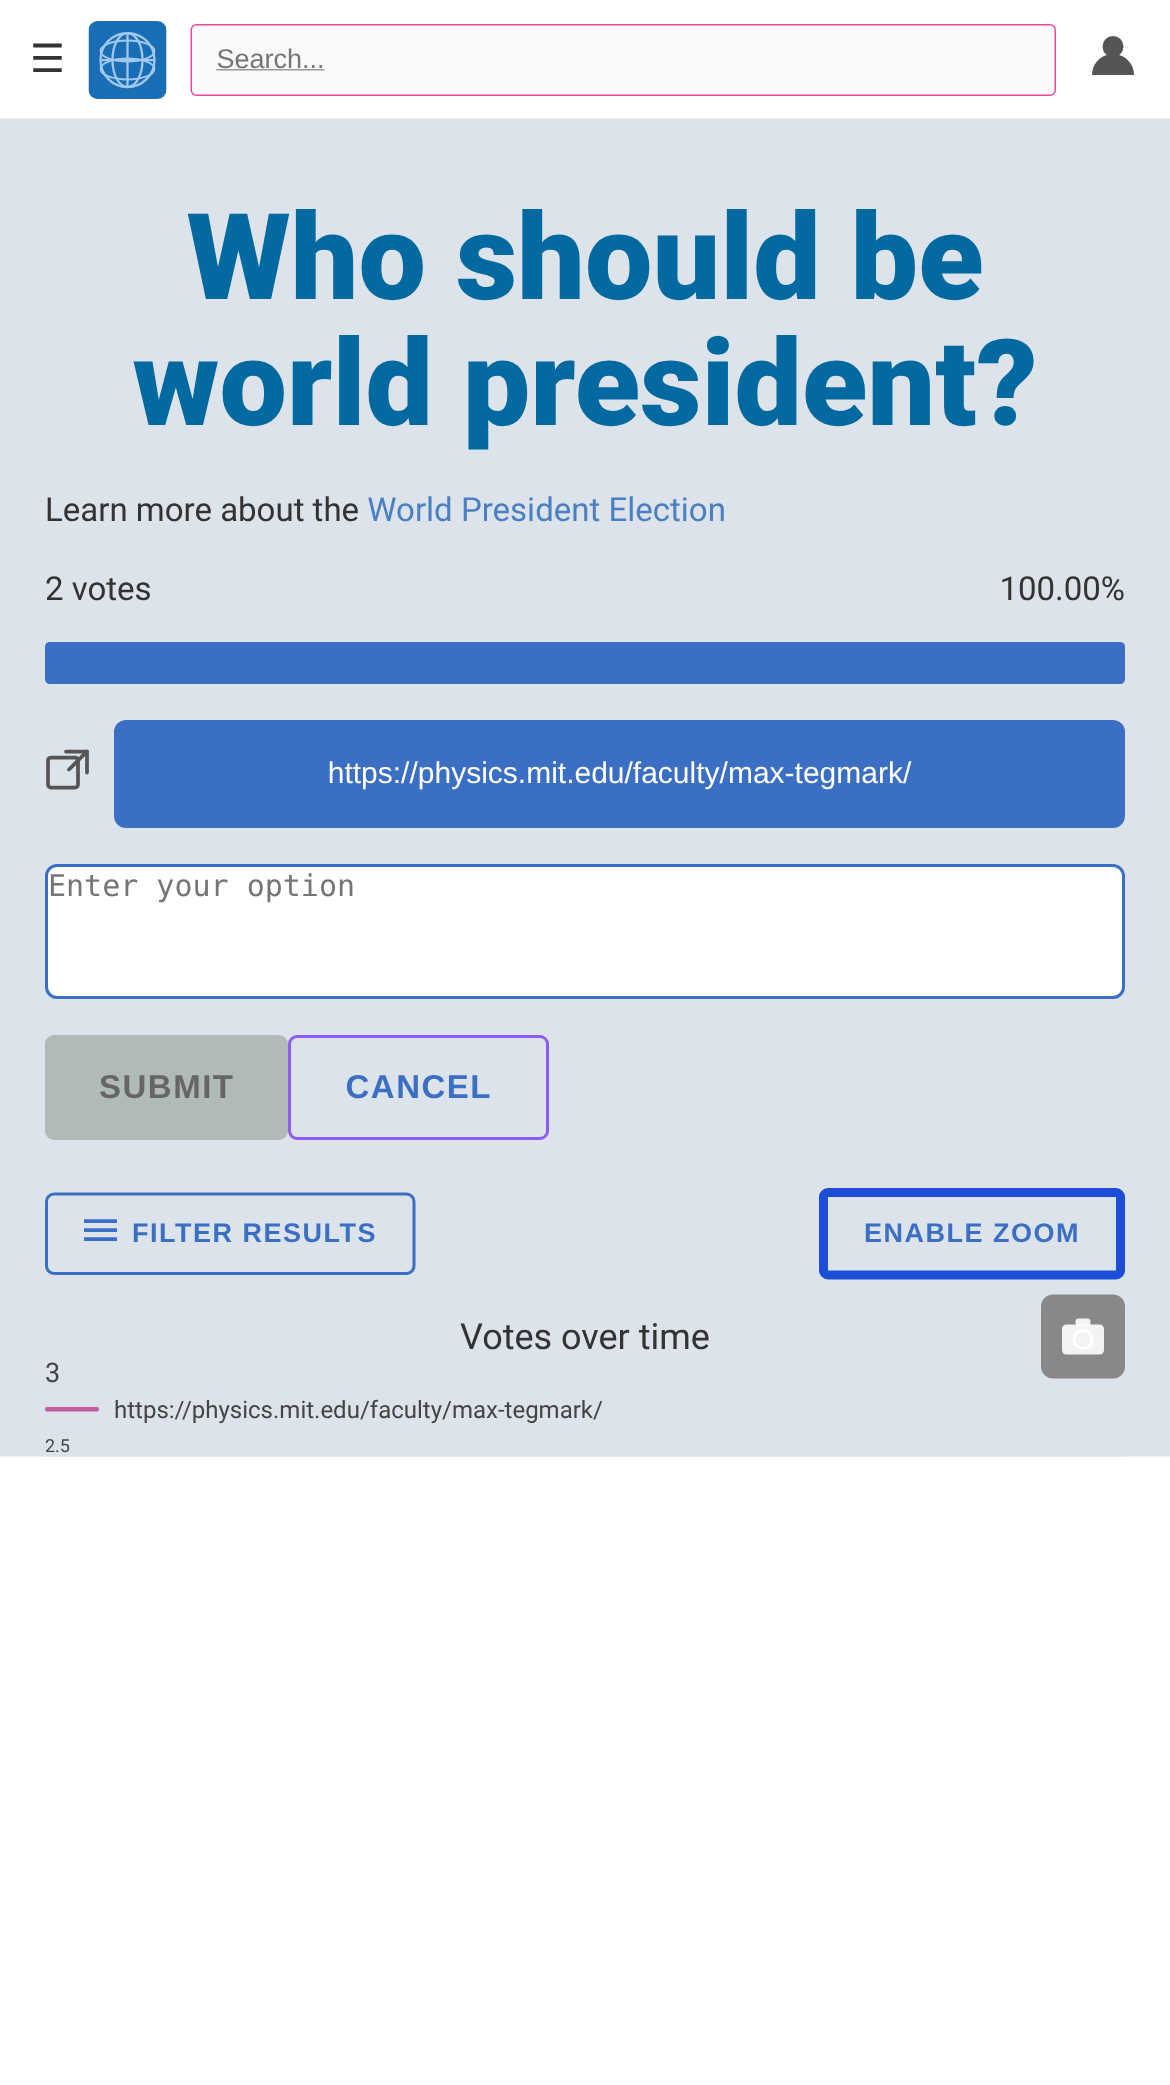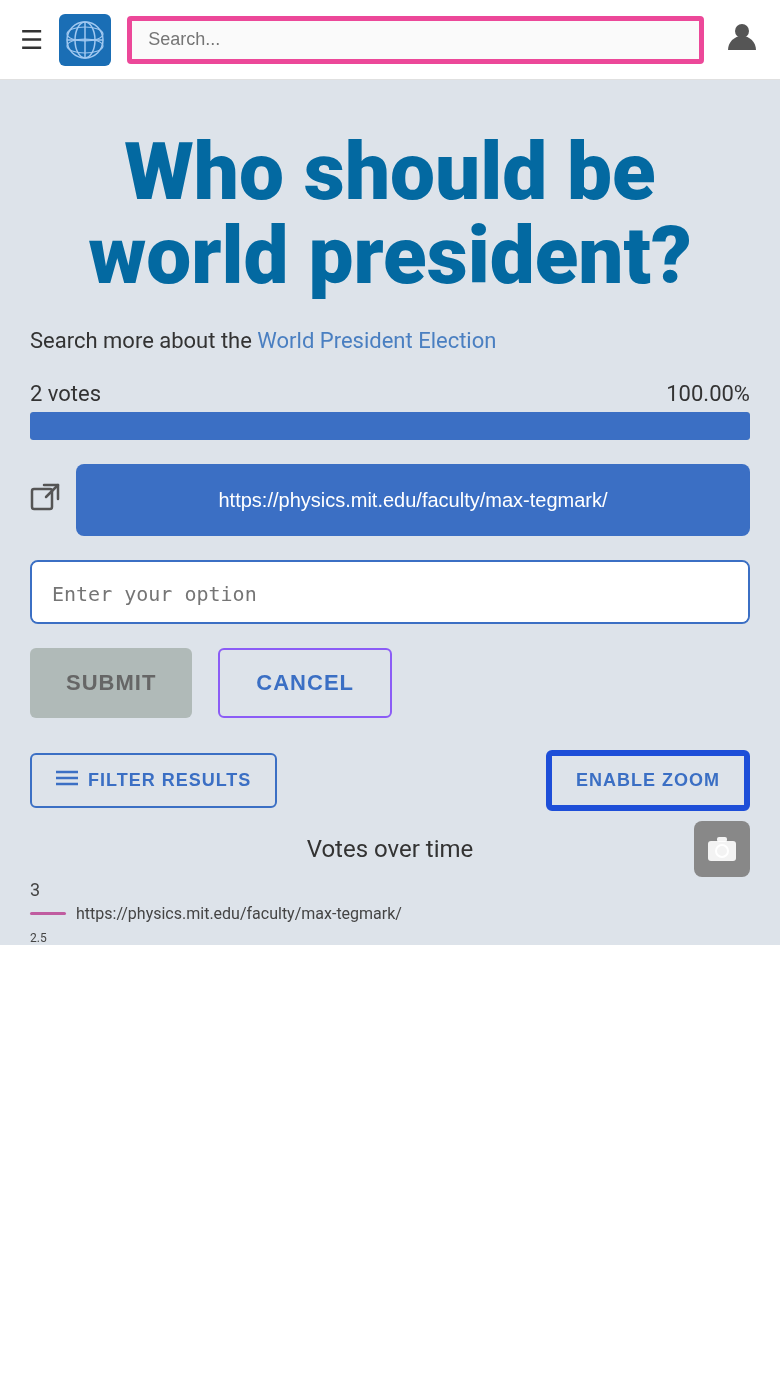--- a/index.html
+++ b/index.html
@@ -27,26 +27,27 @@
       margin-right: 16px;
     }
     .header-logo {
       width: 52px;
       height: 52px;
       margin-right: 16px;
     }
     .header-search {
       flex: 1;
       height: 48px;
-      border: 5px solid #ec4899;
+      border: 1px solid #ec4899;
       border-radius: 4px;
       padding: 0 16px;
       font-size: 18px;
       color: #999;
       background: #fafafa;
+      text-decoration: underline;
     }
     .header-user {
       margin-left: 20px;
       font-size: 32px;
       color: #555;
       cursor: pointer;
     }
 
     
     .main {
@@ -70,21 +71,21 @@
     }
     .learn-more a {
       color: #4a7fc1;
       text-decoration: none;
     }
 
     .votes-row {
       display: flex;
       justify-content: space-between;
       align-items: center;
-      margin-bottom: 6px;
+      margin-bottom: 22px;
     }
     .votes-count {
       font-size: 22px;
       color: #333;
     }
     .votes-pct {
       font-size: 22px;
       color: #333;
     }
 
@@ -125,36 +126,35 @@
       font-size: 20px;
       text-align: center;
       cursor: pointer;
       word-break: break-all;
       line-height: 1.4;
     }
 
     
     .writein-input {
       width: 100%;
-      height: 64px;
+      height: 90px;
       border: 2px solid #3b6fc4;
       border-radius: 8px;
-      padding: 20px;
       font-size: 20px;
       color: #999;
       background: #fff;
       margin-bottom: 20px;
       resize: none;
       outline: none;
     }
 
     
     .action-row {
       display: flex;
-      gap: 26px;
+      gap: 0;
       margin-bottom: 32px;
     }
     .btn-submit {
       background: #b0bab8;
       color: #666;
       border: none;
       border-radius: 6px;
       padding: 20px 36px;
       font-size: 22px;
       font-weight: 600;
@@ -212,21 +212,21 @@
     
     .chart-section {
       background: #dde3ea;
       padding: 0;
     }
     .chart-header {
       display: flex;
       justify-content: center;
       align-items: center;
       position: relative;
-      margin-bottom: 16px;
+      margin-bottom: 0;
     }
     .chart-title {
       font-size: 24px;
       color: #333;
       text-align: center;
     }
     .chart-camera {
       position: absolute;
       right: 0;
       background: #888;
@@ -300,21 +300,21 @@
       <path d="M4 32c0-7.732 6.268-14 14-14s14 6.268 14 14" fill="#555"></path>
     </svg>
   </span>
 </div>
 
 <div class="main">
 
   <h1 class="poll-title">Who should be world president?</h1>
 
   <div class="learn-more">
-    <span>Search more about the</span>
+    <span>Learn more about the</span>
     <a href="#">World President Election</a>
   </div>
 
   <div class="votes-row">
     <span class="votes-count">2 votes</span>
     <span class="votes-pct">100.00%</span>
   </div>
 
   <div class="progress-bar-container">
     <div class="progress-bar-fill" style="width: 100%"></div>

